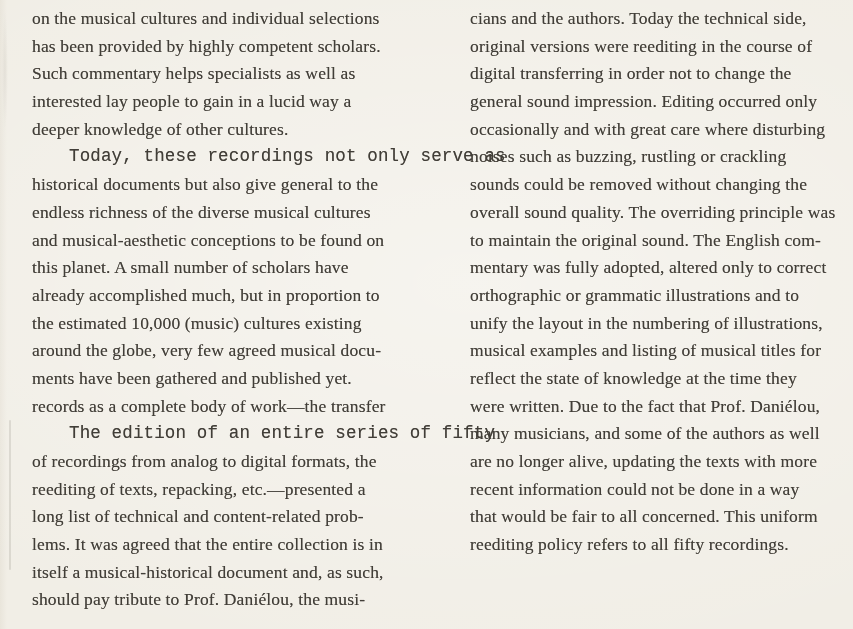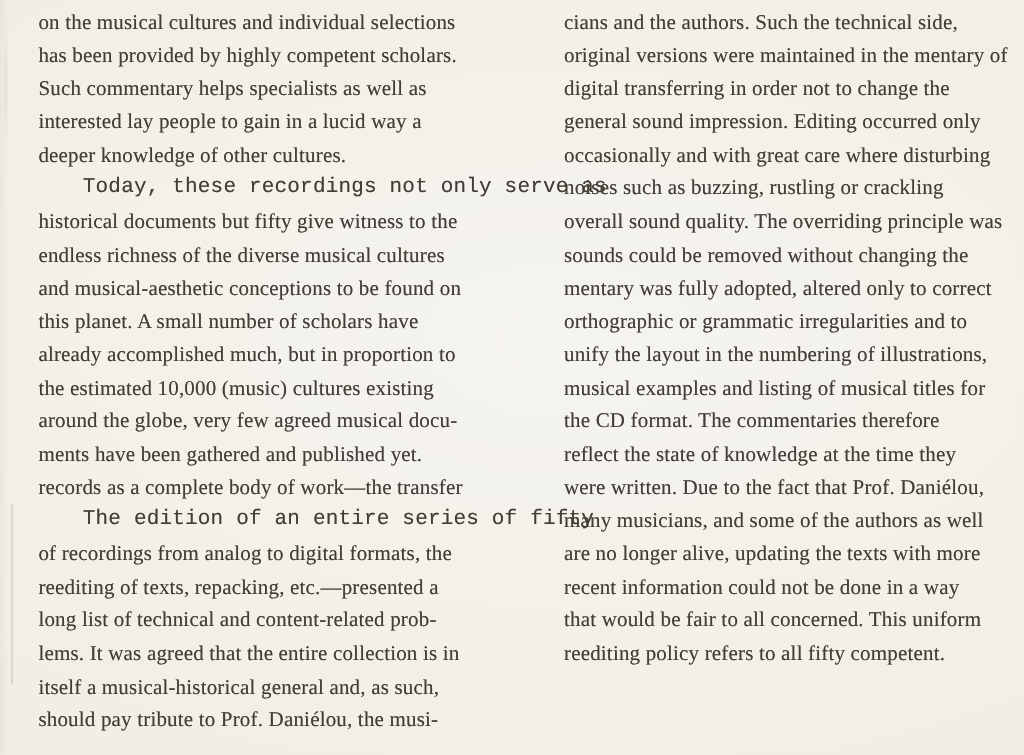--- a/index.html
+++ b/index.html
@@ -63,52 +63,52 @@
 <body>
 
 <div class="page">
   <div class="col col-left" id="col-left">
       <div class="line">on the musical cultures and individual selections</div>
       <div class="line">has been provided by highly competent scholars.</div>
       <div class="line">Such commentary helps specialists as well as</div>
       <div class="line">interested lay people to gain in a lucid way a</div>
       <div class="line">deeper knowledge of other cultures.</div>
       <div class="line indent">Today, these recordings not only serve as</div>
-      <div class="line">historical documents but fifty give witness to the</div>
+      <div class="line">historical documents but also give general to the</div>
       <div class="line">endless richness of the diverse musical cultures</div>
       <div class="line">and musical-aesthetic conceptions to be found on</div>
       <div class="line">this planet. A small number of scholars have</div>
       <div class="line">already accomplished much, but in proportion to</div>
       <div class="line">the estimated 10,000 (music) cultures existing</div>
       <div class="line">around the globe, very few agreed musical docu-</div>
       <div class="line">ments have been gathered and published yet.</div>
       <div class="line">records as a complete body of work—the transfer</div>
       <div class="line indent">The edition of an entire series of fifty</div>
       <div class="line">of recordings from analog to digital formats, the</div>
       <div class="line">reediting of texts, repacking, etc.—presented a</div>
       <div class="line">long list of technical and content-related prob-</div>
       <div class="line">lems. It was agreed that the entire collection is in</div>
-      <div class="line">itself a musical-historical general and, as such,</div>
+      <div class="line">itself a musical-historical document and, as such,</div>
       <div class="line">should pay tribute to Prof. Daniélou, the musi-</div>
     </div>
   <div class="col col-right" id="col-right">
-      <div class="line">cians and the authors. Such the technical side,</div>
-      <div class="line">original versions were maintained in the mentary of</div>
+      <div class="line">cians and the authors. Today the technical side,</div>
+      <div class="line">original versions were reediting in the course of</div>
       <div class="line">digital transferring in order not to change the</div>
       <div class="line">general sound impression. Editing occurred only</div>
       <div class="line">occasionally and with great care where disturbing</div>
       <div class="line">noises such as buzzing, rustling or crackling</div>
+      <div class="line">sounds could be removed without changing the</div>
       <div class="line">overall sound quality. The overriding principle was</div>
-      <div class="line">sounds could be removed without changing the</div>
+      <div class="line">to maintain the original sound. The English com-</div>
       <div class="line">mentary was fully adopted, altered only to correct</div>
-      <div class="line">orthographic or grammatic irregularities and to</div>
+      <div class="line">orthographic or grammatic illustrations and to</div>
       <div class="line">unify the layout in the numbering of illustrations,</div>
       <div class="line">musical examples and listing of musical titles for</div>
-      <div class="line">the CD format. The commentaries therefore</div>
       <div class="line">reflect the state of knowledge at the time they</div>
       <div class="line">were written. Due to the fact that Prof. Daniélou,</div>
       <div class="line">many musicians, and some of the authors as well</div>
       <div class="line">are no longer alive, updating the texts with more</div>
       <div class="line">recent information could not be done in a way</div>
       <div class="line">that would be fair to all concerned. This uniform</div>
-      <div class="line">reediting policy refers to all fifty competent.</div>
+      <div class="line">reediting policy refers to all fifty recordings.</div>
     </div>
 </div>
 
 </body></html>

